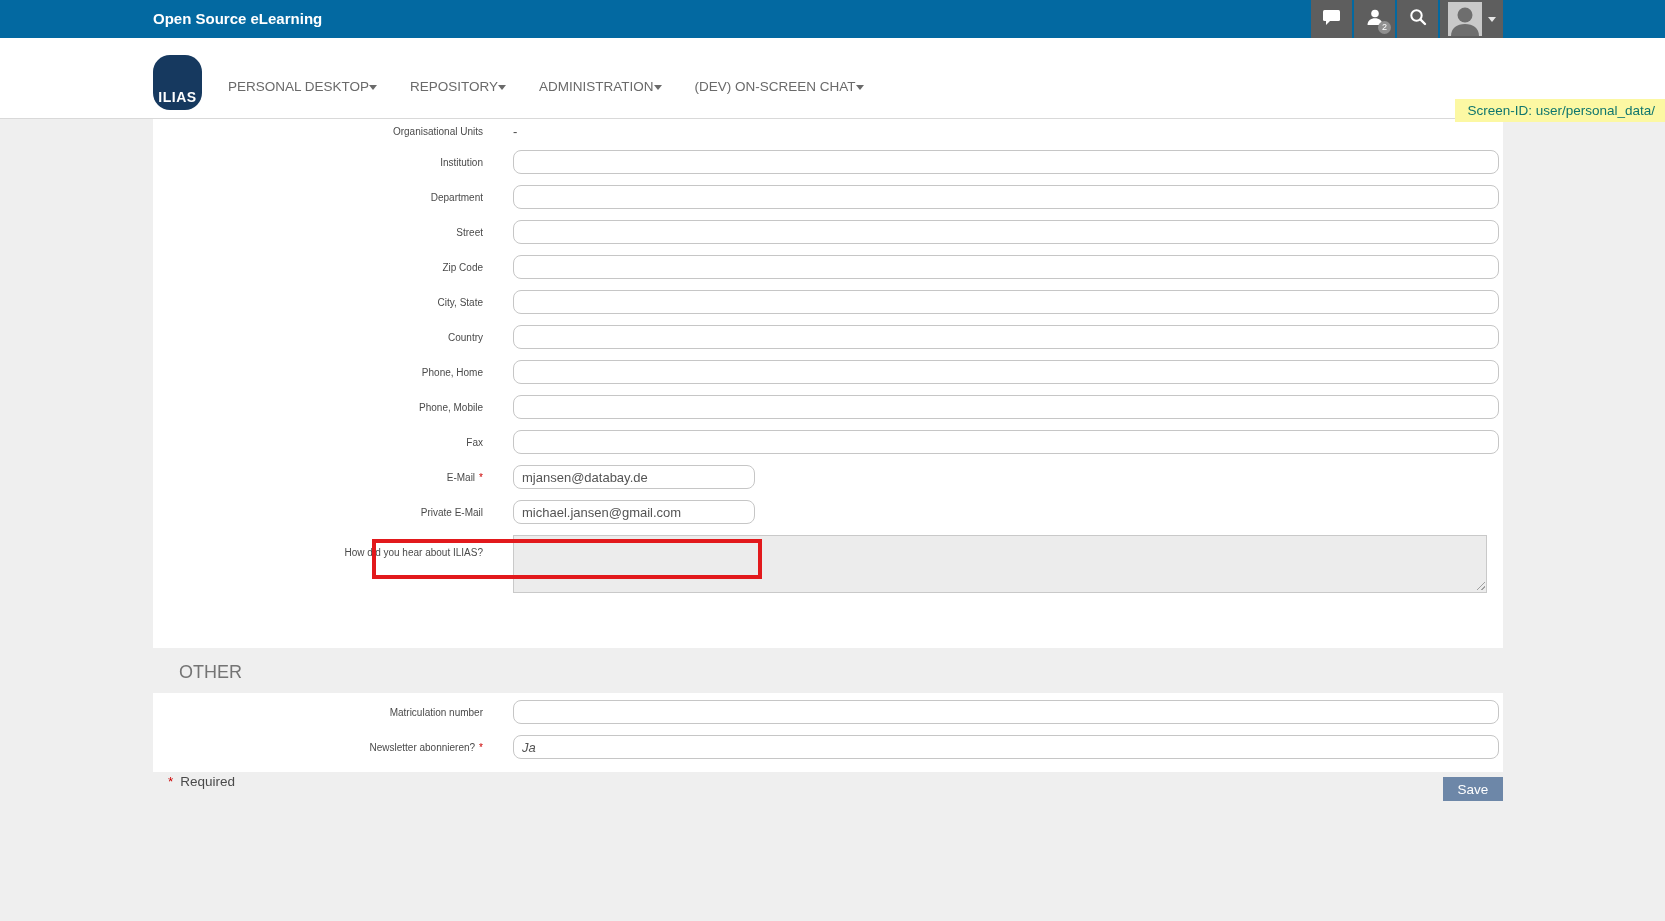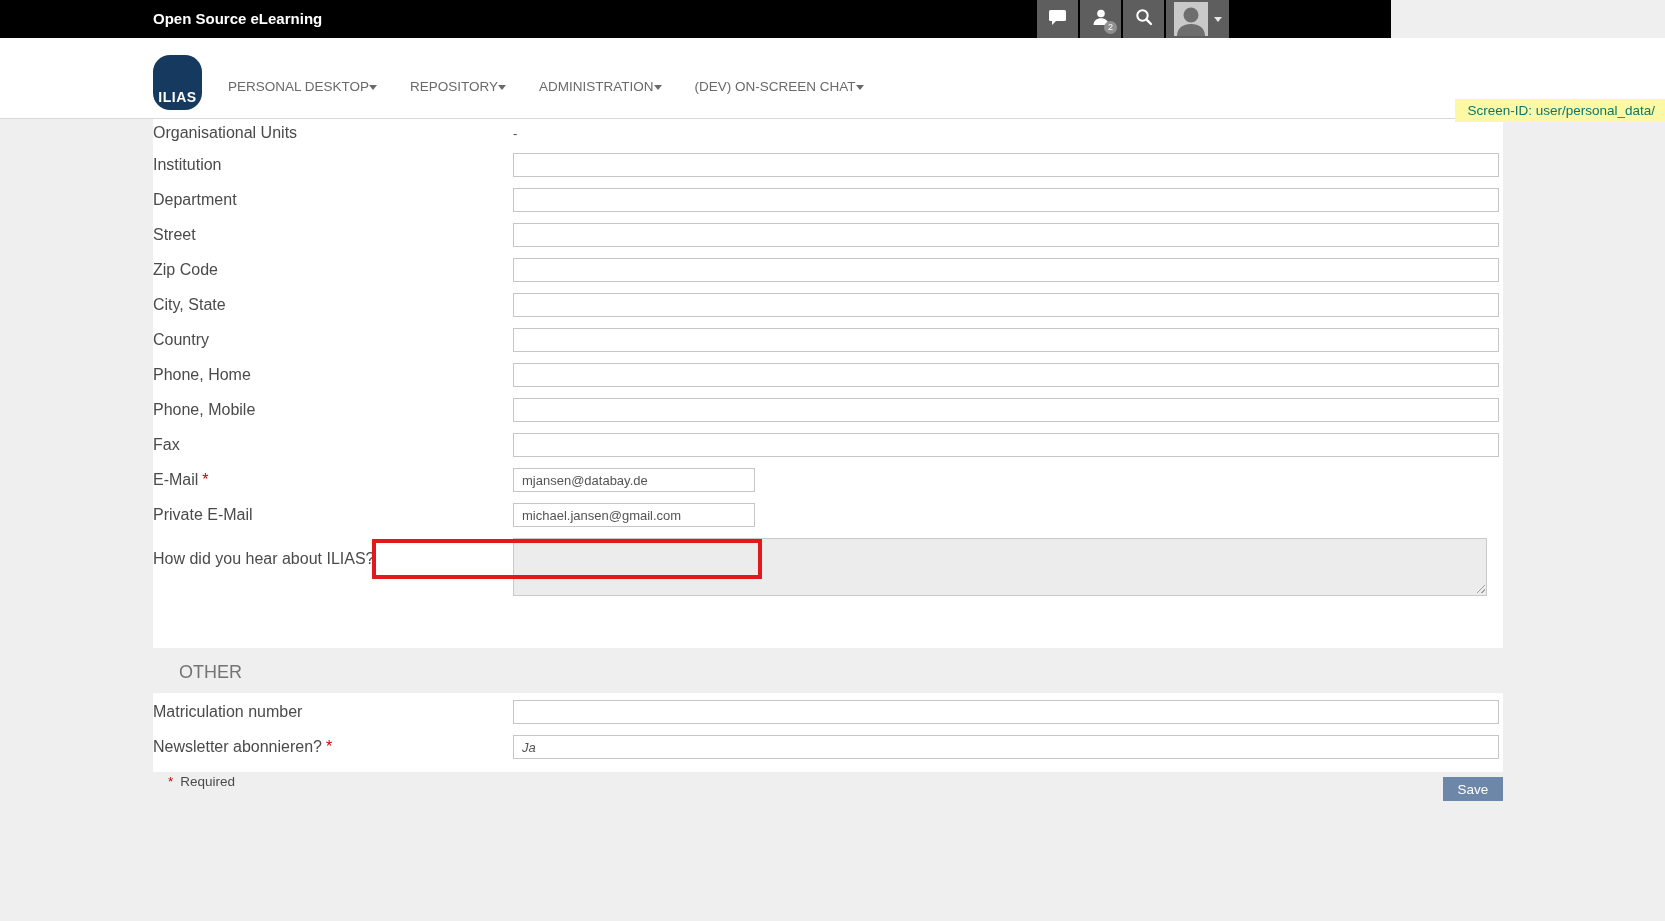--- a/index.html
+++ b/index.html
@@ -3,21 +3,21 @@
 <meta charset="utf-8">
 <style>
   html,body { margin:0; padding:0; }
   body {
     width:1665px; height:921px; position:relative; overflow:hidden;
     background:#efefef;
     font-family:"Liberation Sans","DejaVu Sans",sans-serif;
   }
 
   
-  .topbar { position:absolute; top:0; left:0; width:1391px; height:38px; background:#000000; z-index:4; }
+  .topbar { position:absolute; top:0; left:0; width:1665px; height:38px; background:#0369a1; z-index:4; }
   .topbar-title { position:absolute; left:153px; top:0; line-height:38px; color:#ffffff; font-size:15px; font-weight:bold; }
   .topbar-actions { position:absolute; right:162px; top:0; height:38px; display:flex; gap:2px; }
   .tb-btn { width:41px; height:38px; background:#5e5e5e; display:flex; align-items:center; justify-content:center; position:relative; cursor:pointer; }
   .tb-btn.avatar-btn { width:63px; gap:6px; }
   .tb-badge { position:absolute; right:4px; bottom:4px; width:13px; height:13px; border-radius:50%; background:#909090; color:#fff; font-size:9px; line-height:13px; text-align:center; }
   .avatar-frame { width:34px; height:34px; overflow:hidden; flex-shrink:0; }
   .caret-light { width:0; height:0; border-left:4px solid transparent; border-right:4px solid transparent; border-top:5px solid #e6e6e6; }
 
   
   .navbar { position:absolute; top:38px; left:0; width:1665px; height:80px; background:#ffffff; border-bottom:1px solid #d9d9d9; box-sizing:content-box; z-index:2; }
@@ -31,24 +31,24 @@
   
   .screen-id { position:absolute; top:99px; right:0; height:23px; background:#fcf8a3; color:#0f766e;
                font-size:13.5px; line-height:23px; padding:0 10px 0 12px; z-index:6; white-space:nowrap; }
 
   
   .panel { position:absolute; left:153px; width:1350px; background:#ffffff; box-sizing:border-box; }
   .panel1 { top:119px; height:529px; padding-top:5px; }
   .panel2 { top:693px; height:79px; padding-top:7px; }
 
   .form-row { display:flex; align-items:center; margin-bottom:11px; position:relative; z-index:2; }
-  .form-label { width:360px; box-sizing:border-box; padding-right:30px; 
-                font-size:16px; color:#4a4a4a; flex-shrink:0; }
+  .form-label { width:360px; box-sizing:border-box; padding-right:30px; text-align:right;
+                font-size:10px; color:#4a4a4a; flex-shrink:0; }
   .req { color:#cc0000; margin-left:4px; }
-  .txt-input { height:24px; box-sizing:border-box; border:1px solid #c6c6c6; border-radius:0; background:#fff;
+  .txt-input { height:24px; box-sizing:border-box; border:1px solid #c6c6c6; border-radius:8px; background:#fff;
                font-size:13px; color:#545454; padding:0 8px; font-family:inherit; outline:none; }
   .full { flex:1; margin-right:4px;font-style:italic; }
   .small { width:242px; }
   .static-value { font-size:13px; color:#4a4a4a; }
 
   .textarea-row { align-items:flex-start; }
   .textarea-row .form-label { padding-top:12px; }
   .ta-wrap { position:relative; flex:1; margin-right:16px; }
   .form-textarea { display:block; width:100%; height:58px; box-sizing:border-box; background:#ececec;
                    border:1px solid #c9c9c9; resize:none; font-family:inherit; }

